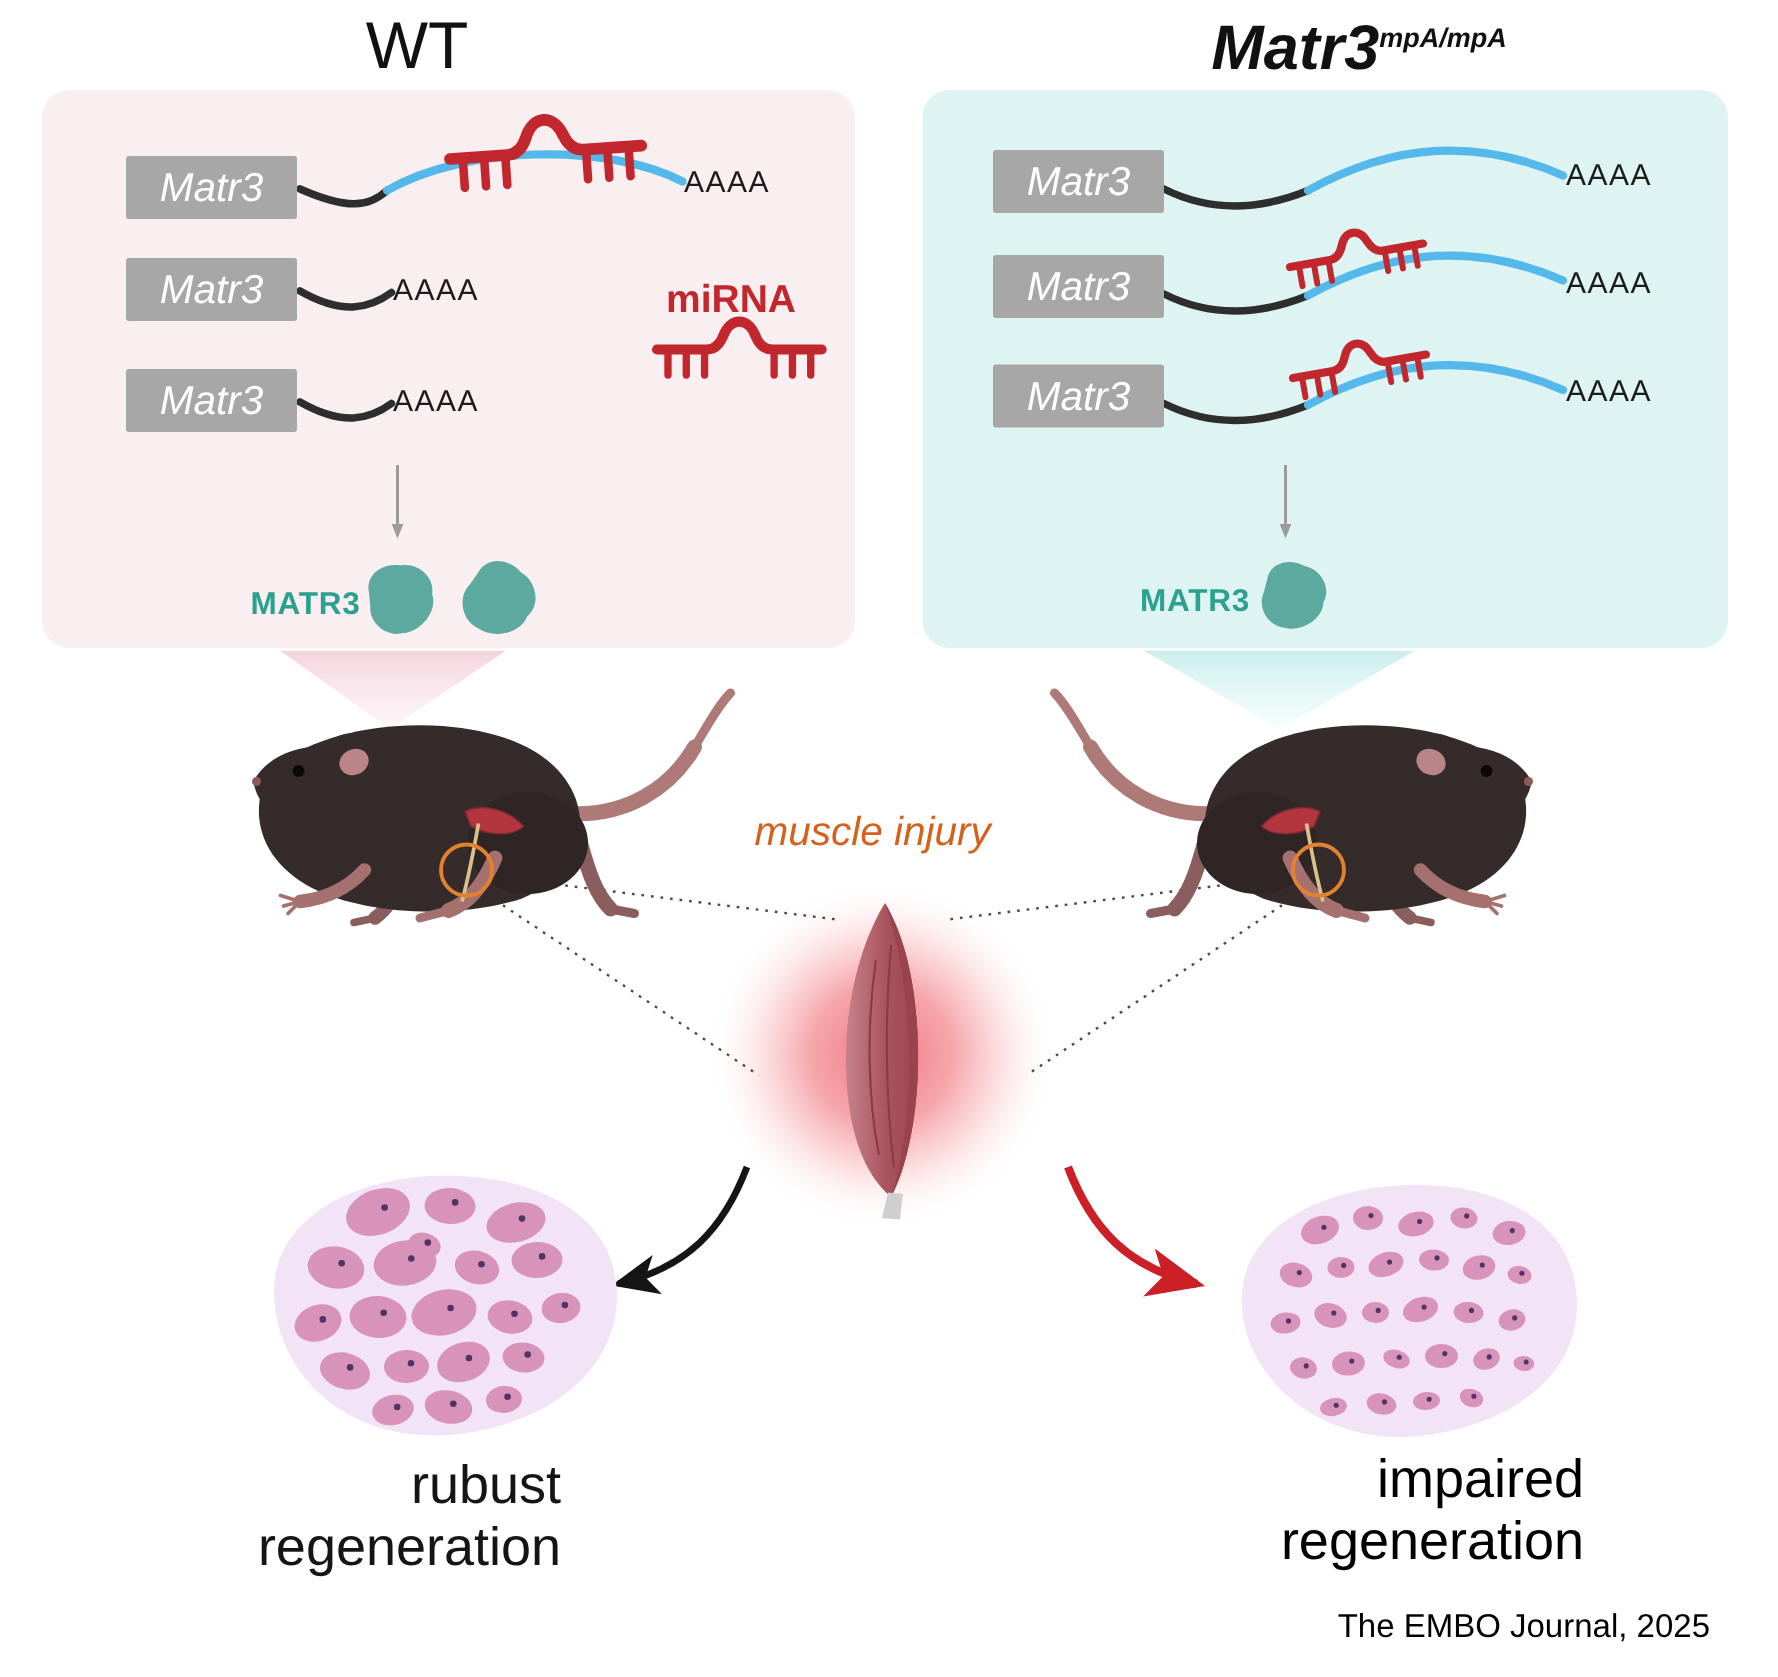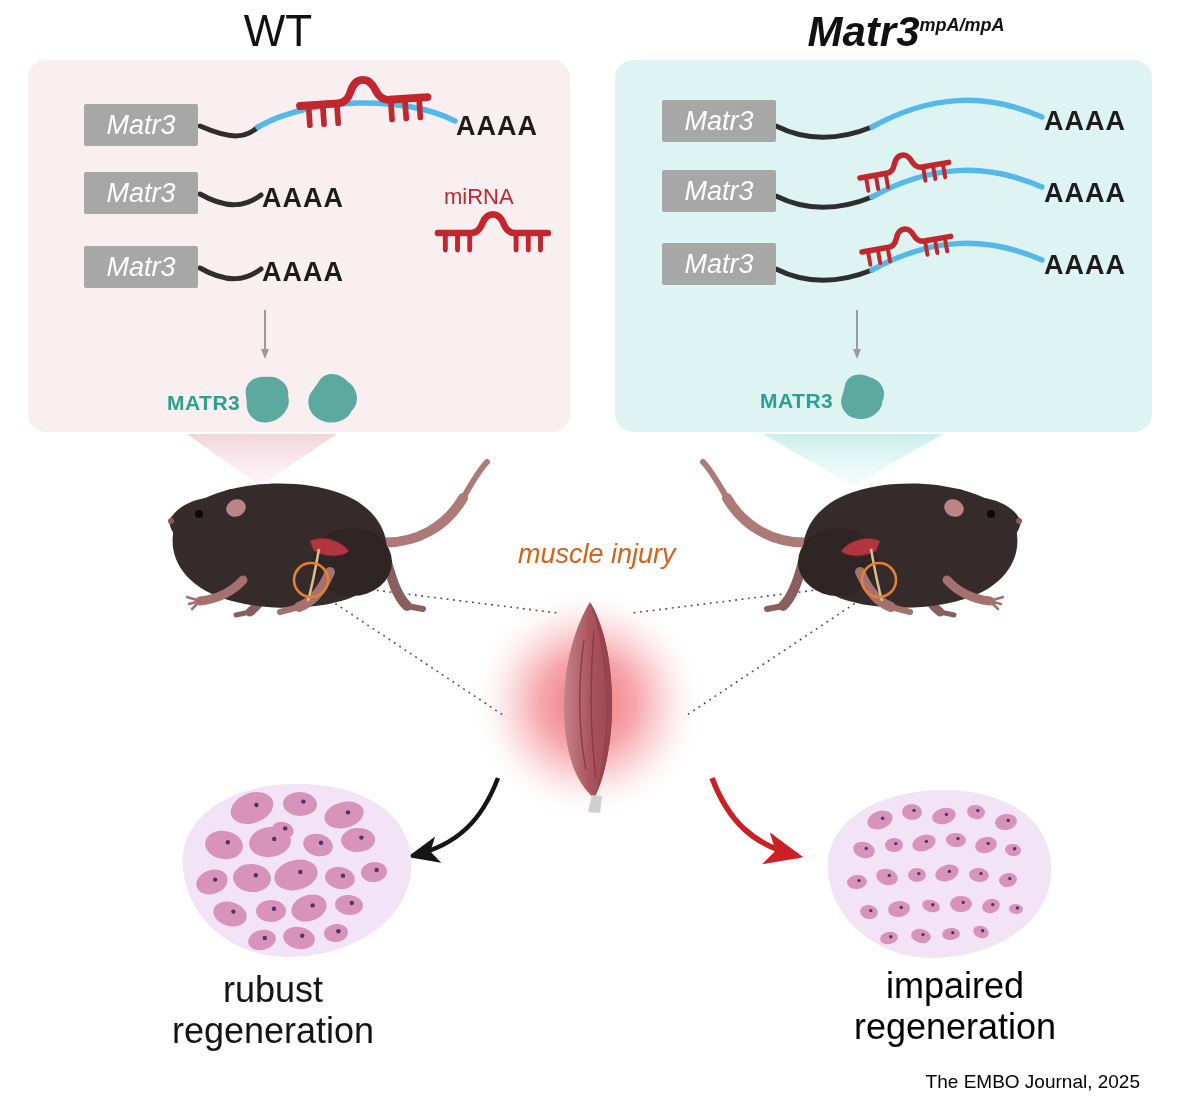--- a/index.html
+++ b/index.html
@@ -9,28 +9,28 @@
   .panel-wt{left:28px;width:542px;background:#f9eef0;}
   .panel-mut{left:615px;width:537px;background:#def4f2;}
   svg.art{position:absolute;left:0;top:0;z-index:1;}
   .txt{position:absolute;z-index:2;}
   .title-wt{left:278px;top:6px;transform:translateX(-50%);font-size:44px;font-weight:500;color:#111;}
   .title-mut{left:906px;top:8px;transform:translateX(-50%);font-size:42px;font-style:italic;
              font-weight:600;color:#111;white-space:nowrap;}
   .title-mut .sup{font-size:18px;position:relative;top:-15px;font-weight:600;}
   .gene-box{width:114px;height:42px;background:#a7a7a7;color:#ffffff;font-style:italic;
             font-size:27px;display:flex;align-items:center;justify-content:center;border-radius:2px;}
-  .polya{font-size:27px;font-weight:700;color:#1c1c1c;letter-spacing:1px;}
-  .mirna-label{left:444px;top:184px;color:#c1272d;font-weight:400;font-size:22px;}
+  .polya{font-size:20px;font-weight:400;color:#1c1c1c;letter-spacing:1px;}
+  .mirna-label{left:444px;top:184px;color:#c1272d;font-weight:700;font-size:26px;}
   .protein-label{color:#2ba18f;font-weight:700;font-size:21px;letter-spacing:0.5px;}
-  .injury-label{left:503px;top:539px;color:#d4611c;font-style:italic;font-size:27px;font-weight:500;margin-left:15px;}
-  .outcome{transform:translateX(-50%);text-align:center;font-size:36px;line-height:41px;}
+  .injury-label{left:503px;top:539px;color:#d4611c;font-style:italic;font-size:27px;font-weight:500;}
+  .outcome{transform:translateX(-50%);text-align:right;font-size:36px;line-height:41px;}
   .outcome-wt{left:273px;top:969px;color:#151515;}
   .outcome-mut{left:955px;top:965px;color:#000000;}
-  .credit{right:45px;top:1071px;font-size:19px;color:#000;}
+  .credit{right:45px;top:1071px;font-size:22px;color:#000;}
 </style>
 </head>
 <body>
 
 <div class="canvas">
 
   <div class="panel panel-wt"></div>
   <div class="panel panel-mut"></div>
 
   <svg class="art" width="1185" height="1118" viewBox="0 0 1185 1118">

